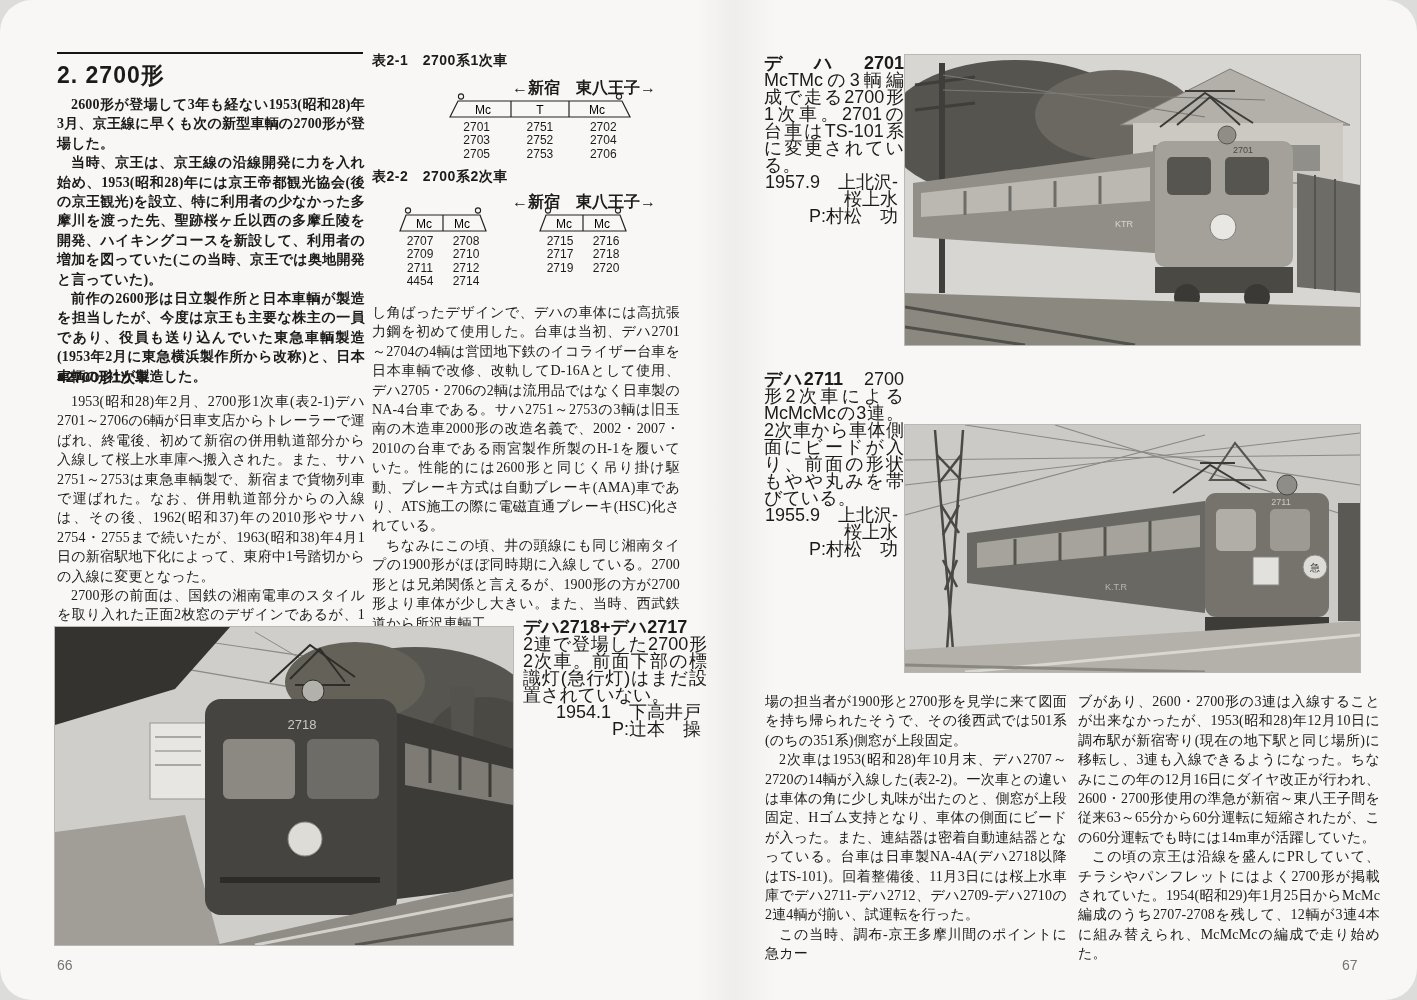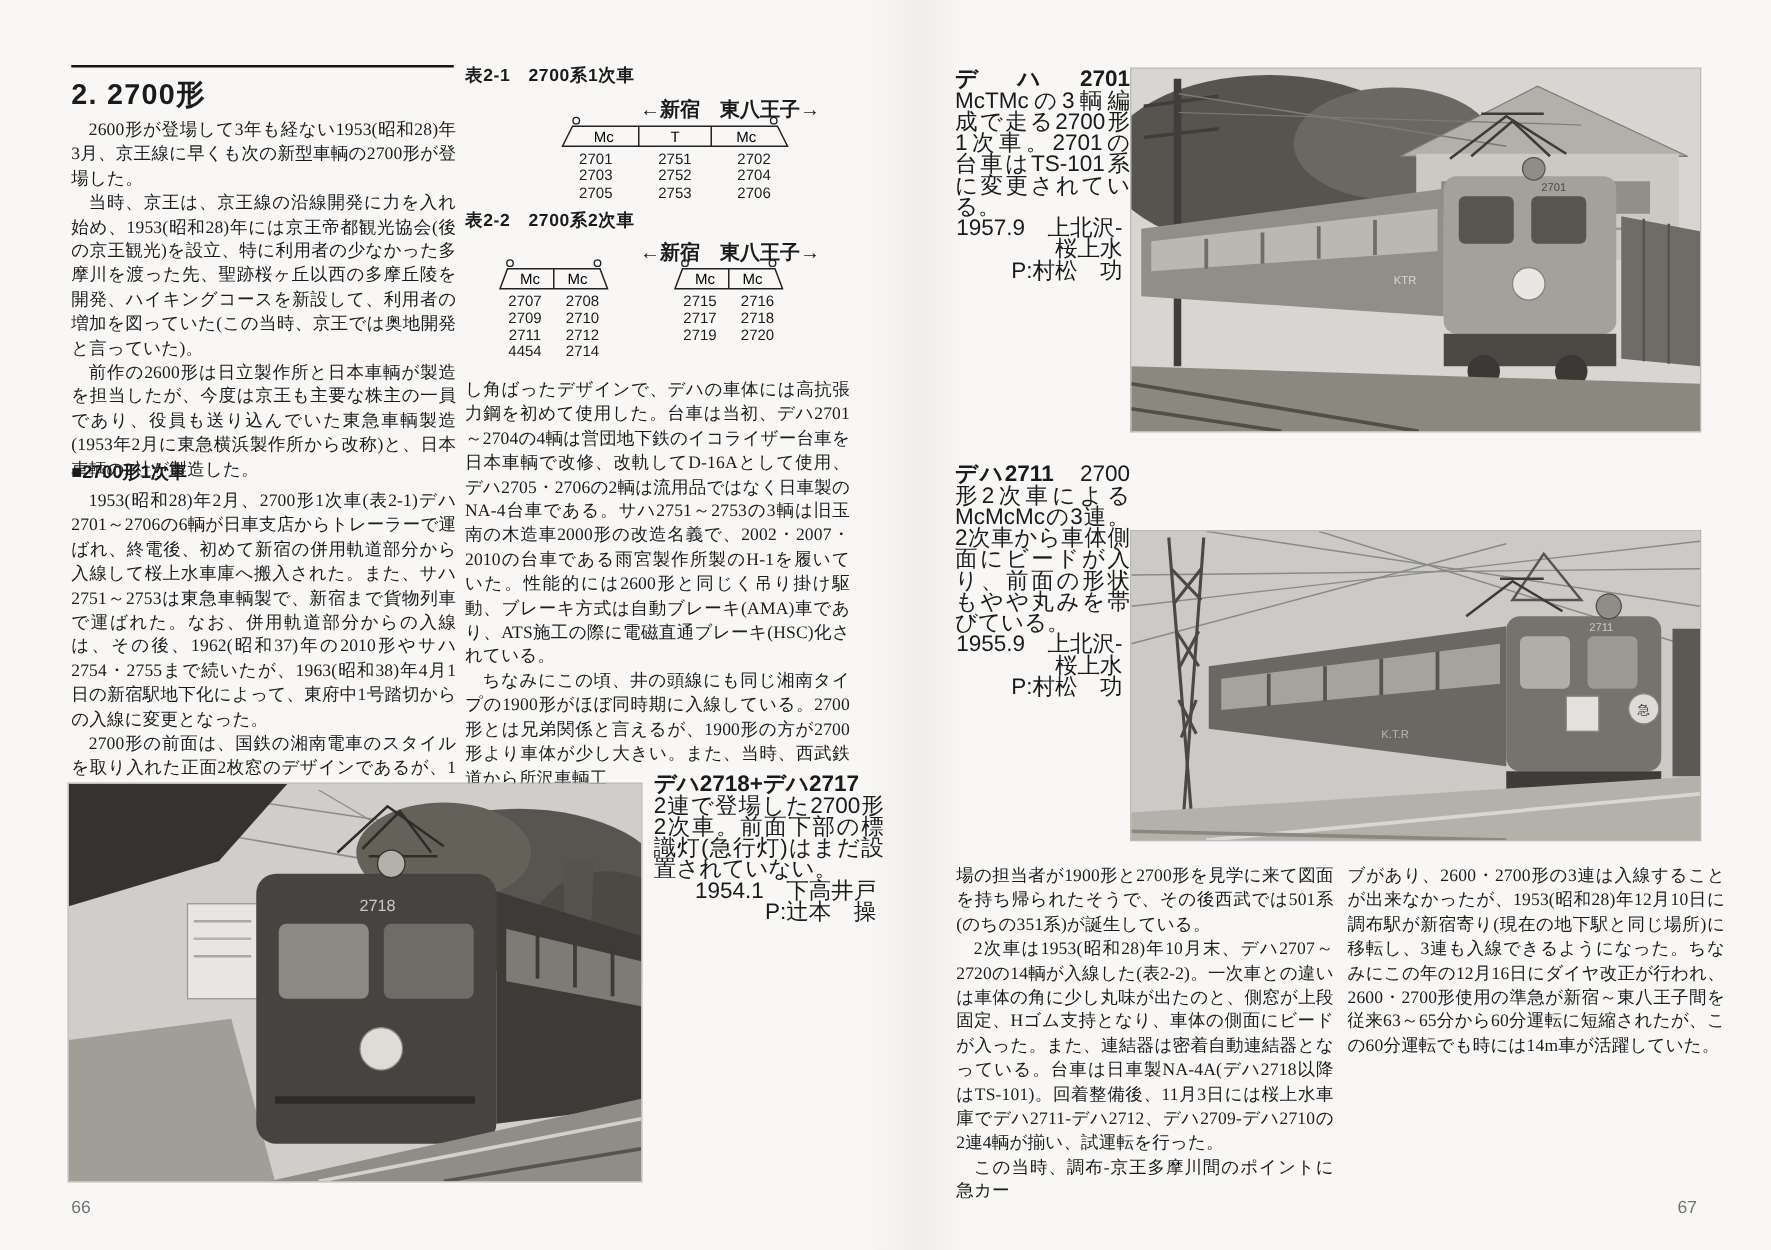--- a/index.html
+++ b/index.html
@@ -1,20 +1,21 @@
 <!DOCTYPE html>
 <html><head>
 <meta charset="utf-8">
 <style>
   * { box-sizing: border-box; }
   html,body { margin:0; padding:0; background:#dcdcda; }
   .spread {
     position:relative; width:1417px; height:1000px; margin:0 auto;
     background:#f8f7f5; overflow:hidden; color:#1b1b1b;
     font-family:"Liberation Serif", serif;
+    border-radius:32px;
   }
   .abs { position:absolute; }
   .gutter {
     left:695px; top:0; width:80px; height:1000px;
     background:linear-gradient(90deg, rgba(0,0,0,0) 0%, rgba(0,0,0,0.04) 50%, rgba(0,0,0,0) 100%);
   }
   .rule { background:#141414; height:2px; }
   .page-title { font-family:"Liberation Sans", sans-serif; font-weight:bold; font-size:23px; letter-spacing:1px; }
   .body-text p {
     margin:0; text-indent:1em; font-size:14px; line-height:19.4px;
@@ -40,21 +41,21 @@
 </style>
 </head>
 <body>
 
 <div class="spread">
   <div class="abs gutter"></div>
 
   <div class="abs rule" style="left:57px; top:52px; width:306px;"></div>
   <div class="abs page-title" style="left:57px; top:60px;">2. 2700形</div>
 
-  <div class="abs body-text" style="left:57px; top:95px; width:308px;">
+  <div class="abs body-text" style="left:57px; top:95px; width:308px;font-weight:bold;">
     <p>2600形が登場して3年も経ない1953(昭和28)年3月、京王線に早くも次の新型車輌の2700形が登場した。</p>
     <p>当時、京王は、京王線の沿線開発に力を入れ始め、1953(昭和28)年には京王帝都観光協会(後の京王観光)を設立、特に利用者の少なかった多摩川を渡った先、聖跡桜ヶ丘以西の多摩丘陵を開発、ハイキングコースを新設して、利用者の増加を図っていた(この当時、京王では奥地開発と言っていた)。</p>
     <p>前作の2600形は日立製作所と日本車輌が製造を担当したが、今度は京王も主要な株主の一員であり、役員も送り込んでいた東急車輌製造(1953年2月に東急横浜製作所から改称)と、日本車輌の2社が製造した。</p>
   </div>
 
   <div class="abs sec-heading" style="left:57px; top:368px;">■2700形1次車</div>
 
   <div class="abs body-text" style="left:57px; top:392px; width:308px;">
     <p>1953(昭和28)年2月、2700形1次車(表2-1)デハ2701～2706の6輌が日車支店からトレーラーで運ばれ、終電後、初めて新宿の併用軌道部分から入線して桜上水車庫へ搬入された。また、サハ2751～2753は東急車輌製で、新宿まで貨物列車で運ばれた。なお、併用軌道部分からの入線は、その後、1962(昭和37)年の2010形やサハ2754・2755まで続いたが、1963(昭和38)年4月1日の新宿駅地下化によって、東府中1号踏切からの入線に変更となった。</p>
     <p>2700形の前面は、国鉄の湘南電車のスタイルを取り入れた正面2枚窓のデザインであるが、1次車は少</p>
@@ -307,22 +308,23 @@
       <circle cx="330" cy="218" r="12" fill="#34332f"></circle>
       <circle cx="396" cy="218" r="12" fill="#34332f"></circle>
       <rect x="433" y="78" width="22" height="118" fill="#5a5954"></rect>
       <polygon points="0,225 455,196 455,247 0,247" fill="#b3b1a9"></polygon>
       <line x1="60" y1="247" x2="455" y2="210" stroke="#d8d7d2" stroke-width="3"></line>
       <line x1="0" y1="240" x2="300" y2="247" stroke="#8a8880" stroke-width="3"></line>
     </svg>
   </div>
 
   <div class="abs body-text" style="left:765px; top:692px; width:302px;">
-    <p class="noindent">場の担当者が1900形と2700形を見学に来て図面を持ち帰られたそうで、その後西武では501系(のちの351系)が誕生している。</p>
+    <p class="noindent">場の担当者が1900形と2700形を見学に来て図面を持ち帰られたそうで、その後西武では501系(のちの351系)側窓が上段固定。</p>
     <p>2次車は1953(昭和28)年10月末、デハ2707～2720の14輌が入線した(表2-2)。一次車との違いは車体の角に少し丸味が出たのと、側窓が上段固定、Hゴム支持となり、車体の側面にビードが入った。また、連結器は密着自動連結器となっている。台車は日車製NA-4A(デハ2718以降はTS-101)。回着整備後、11月3日には桜上水車庫でデハ2711-デハ2712、デハ2709-デハ2710の2連4輌が揃い、試運転を行った。</p>
     <p>この当時、調布-京王多摩川間のポイントに急カー</p>
   </div>
   <div class="abs body-text" style="left:1078px; top:692px; width:302px;">
     <p class="noindent">ブがあり、2600・2700形の3連は入線することが出来なかったが、1953(昭和28)年12月10日に調布駅が新宿寄り(現在の地下駅と同じ場所)に移転し、3連も入線できるようになった。ちなみにこの年の12月16日にダイヤ改正が行われ、2600・2700形使用の準急が新宿～東八王子間を従来63～65分から60分運転に短縮されたが、この60分運転でも時には14m車が活躍していた。</p>
+    <p>この頃の京王は沿線を盛んにPRしていて、チラシやパンフレットにはよく2700形が掲載されていた。1954(昭和29)年1月25日からMcMc編成のうち2707-2708を残して、12輌が3連4本に組み替えられ、McMcMcの編成で走り始めた。</p>
   </div>
 
   <div class="abs pagenum" style="left:1342px; top:957px;">67</div>
 </div>
 
 </body></html>

